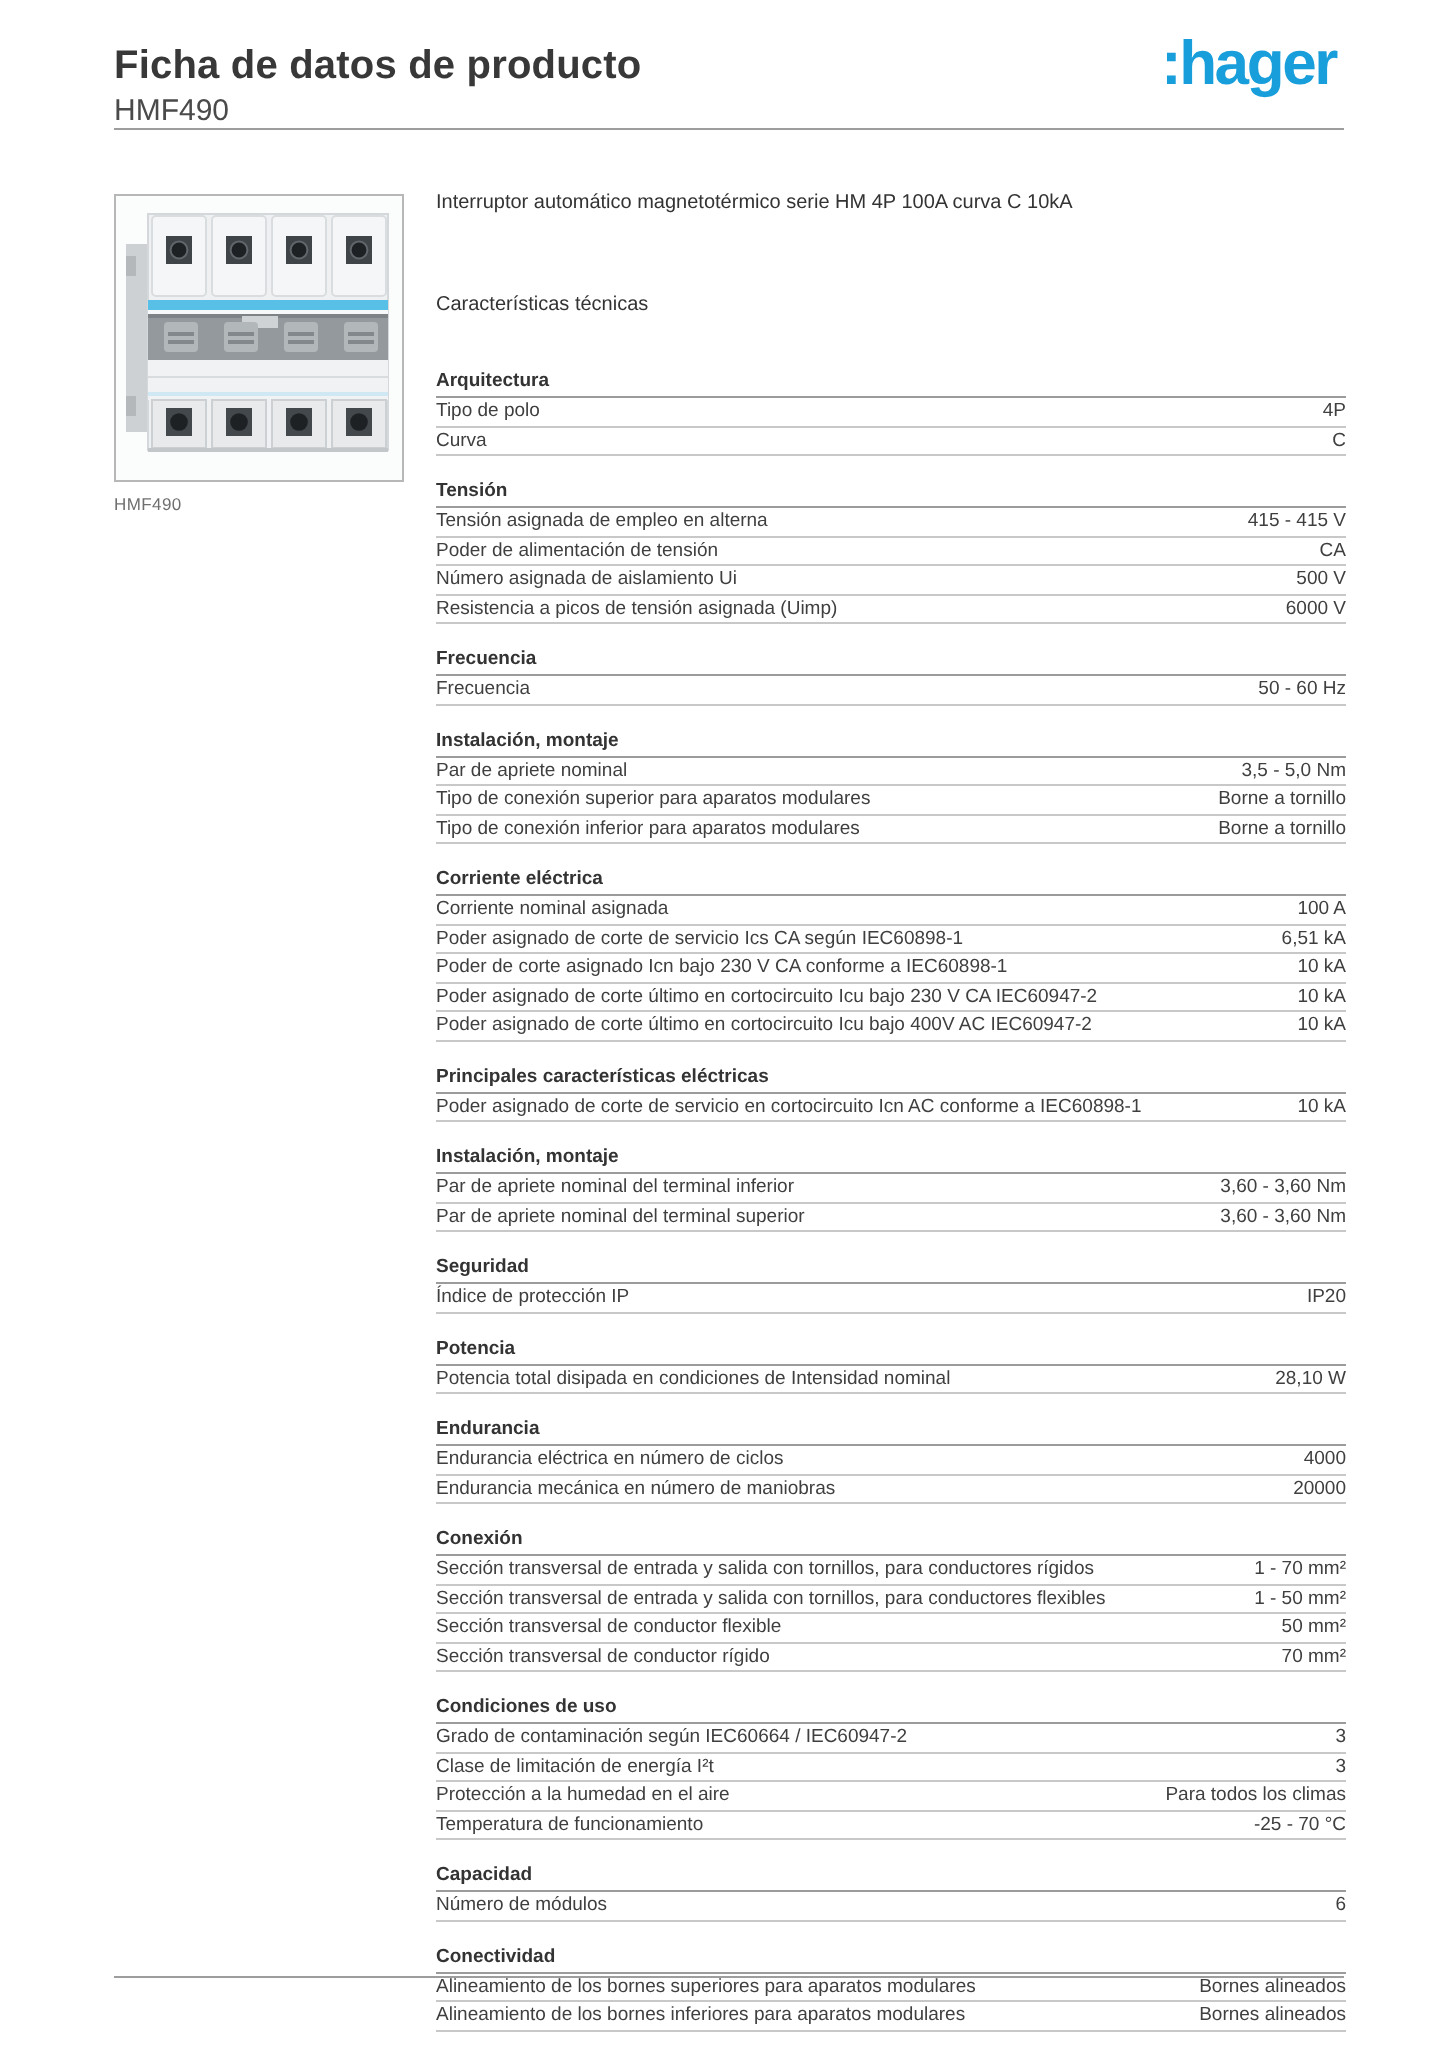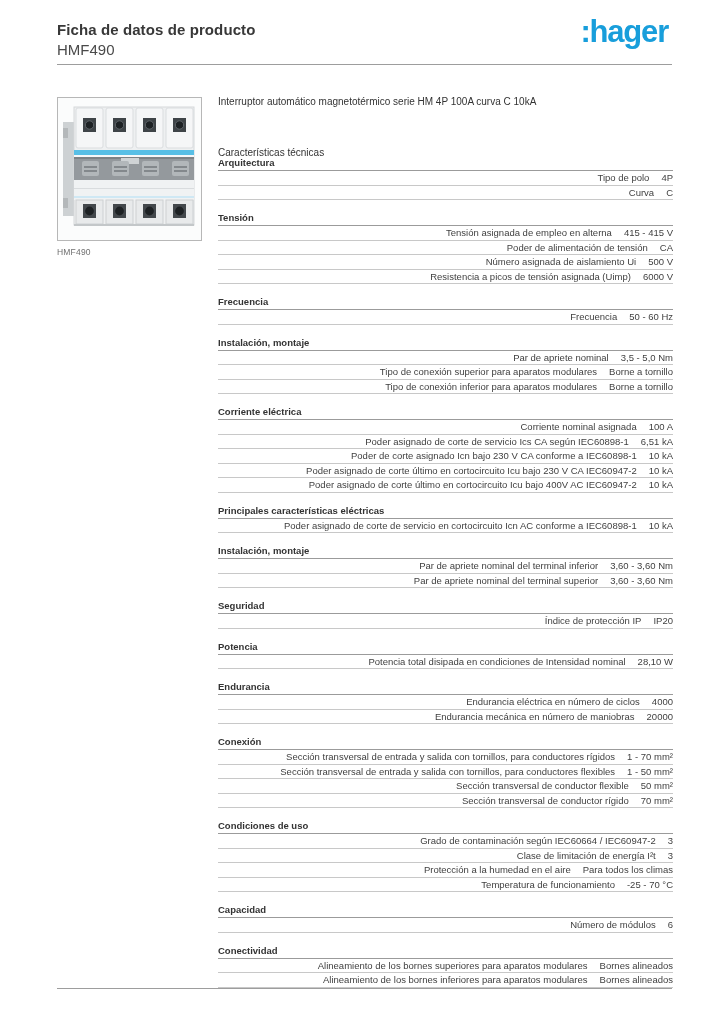--- a/index.html
+++ b/index.html
@@ -2,40 +2,40 @@
 <html><head>
 <meta charset="utf-8">
 <style>
   html,body { margin:0; padding:0; background:#ffffff; }
   .page {
     position:relative; width:724px; height:1024px; background:#ffffff;
     font-family:"Liberation Sans", sans-serif; color:#3c3c3c; overflow:hidden;
   }
   
   .header { position:absolute; top:20px; left:57px; right:56px; }
-  .doc-title { font-size:15px; font-weight:bold; color:#383838; line-height:1.3; letter-spacing:0.1px; }
+  .doc-title { font-size:20px; font-weight:bold; color:#383838; line-height:1.3; letter-spacing:0.1px; }
   .doc-subtitle { font-size:15px; color:#4a4a4a; line-height:1.3; }
   .logo { position:absolute; top:-4px; right:0; font-size:31px; font-weight:bold; letter-spacing:-1.2px; line-height:1; }
   .header-rule { position:absolute; top:64px; left:57px; width:615px; border-top:1px solid #9d9d9d; }
   
   .product-figure { position:absolute; left:57px; top:97px; width:145px; }
   .figure-box { width:143px; height:142px; border:1px solid #b7b7b7; background:#fdfdfd; }
   .figure-caption { margin-top:6px; font-size:8.5px; color:#6f6f6f; letter-spacing:0.2px; }
   
   .main { position:absolute; left:218px; top:96px; width:455px; }
   .product-title { font-size:10px; font-weight:normal; color:#333; line-height:11px; }
   .char-title { font-size:10px; font-weight:normal; color:#333; line-height:11px; margin-top:40px; }
-  .sections { margin-top:0; }
+  .sections { margin-top:28px; }
   .section { margin-bottom:13px; }
   .section-heading {
     font-size:9.5px; font-weight:bold; color:#333; line-height:10px;
     padding-bottom:2px; border-bottom:1px solid #9b9b9b;
   }
   .spec-row {
-    display:flex; justify-content:flex-end; align-items:baseline;
+    display:flex; justify-content:space-between; align-items:baseline;
     font-size:9.5px; line-height:10px; color:#3f3f3f;
     padding:2px 0 1.5px 0; border-bottom:1px solid #c8c8c8;
   }
   .spec-label { text-align:left; }
   .spec-value { text-align:right; white-space:nowrap; padding-left:12px; }
   
   .footer-rule { position:absolute; top:988px; left:57px; width:615px; border-top:1px solid #9d9d9d; }
   .footer { position:absolute; top:998px; left:57px; width:634px; display:flex; align-items:baseline;margin-top:40px; }
   .footer-left  { flex:1; text-align:left;  font-size:8.5px; font-weight:bold; color:#2f2f2f; }
   .footer-center{ flex:1; text-align:left; font-size:8px; color:#9a9a9a; }

